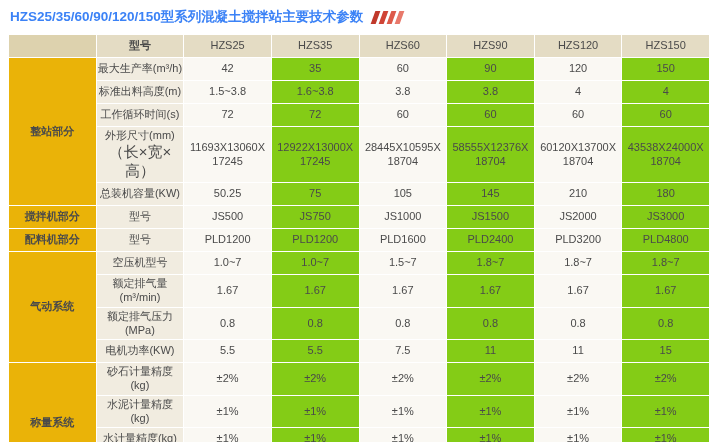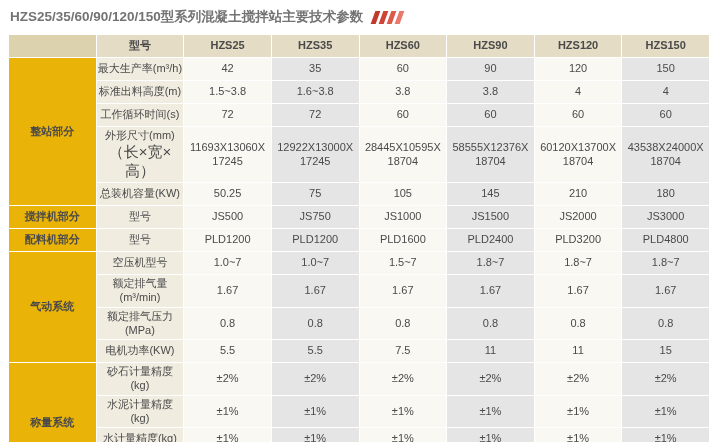--- a/index.html
+++ b/index.html
@@ -22,21 +22,21 @@
   .title-bar {
     display: flex;
     align-items: center;
     height: 34px;
     padding-left: 10px;
     padding-right: 6px;
   }
   .title-text {
     font-size: 13.5px;
     font-weight: bold;
-    color: #737373;
+    color: #3b82f6;
     letter-spacing: 0px;
     white-space: nowrap;
   }
   .title-slashes {
     display: flex;
     align-items: center;
     margin-left: 10px;
     gap: 3px;
   }
   .slash {
@@ -75,31 +75,31 @@
     background: #f1ece0;
     text-align: center;
     width: 112px;
     color: #4a4a4a;
     margin-top: 40px;
   }
   .c-val {
     background: #faf8f3;
   }
   .c-val.alt {
-    background: #e5e5e5;
+    background: #84cc16;
   }
   .hdr-label {
     background: #e4dcc4;
     font-weight: bold;
     font-size: 12px;
     color: #3f382c;
   }
   .hdr-model {
     background: #e4dcc4;
-    font-weight: bold;
+    font-weight: normal;
     font-size: 12.5px;
     color: #3f382c;
   }
   .hdr-corner {
     background: #ddd2ae;
   }
   .row-h { height: 23px; }
   .row-tall { height: 32px; }
   .small-note { font-size: 15px; }
 </style>

